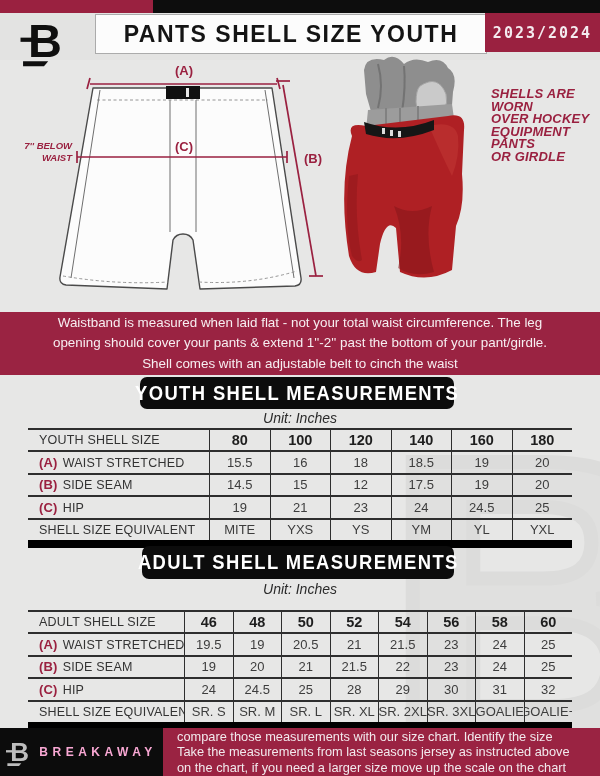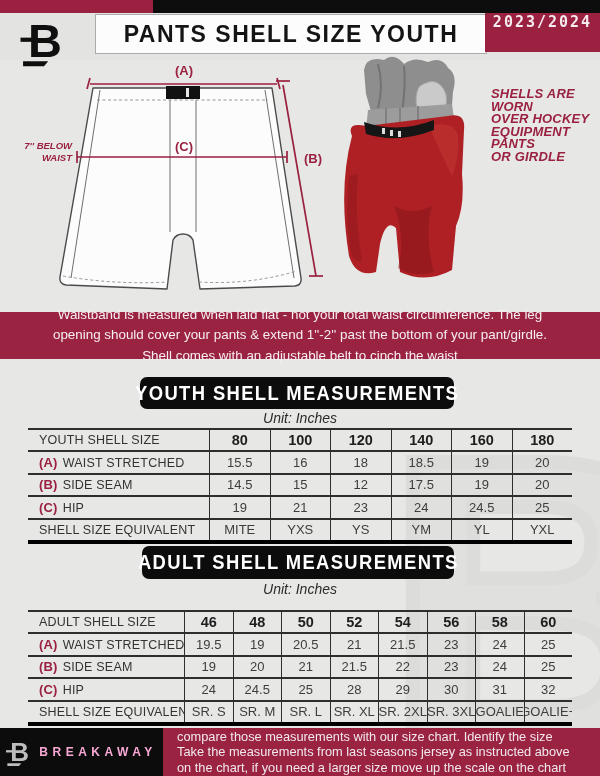--- a/index.html
+++ b/index.html
@@ -7,46 +7,46 @@
         font-family:"Liberation Sans",sans-serif;}
   
   .top-strip{position:absolute;left:0;top:0;width:600px;height:13px;background:#0D0D0D;}
   .top-strip-maroon{position:absolute;left:0;top:0;width:153px;height:13px;background:#9A2140;}
   .header-band{position:absolute;left:0;top:13px;width:600px;height:47px;background:#E3E3E2;}
   .logo-box{position:absolute;left:16px;top:15px;width:56px;height:52px;z-index:4;}
   .title-box{position:absolute;left:95px;top:14px;width:390px;height:38px;background:#FCFCFC;
              border:1px solid #ABABAB;display:flex;align-items:center;justify-content:center;z-index:3;}
   .title-box span{font-size:23px;font-weight:bold;letter-spacing:1.5px;color:#141414;}
   .season-box{position:absolute;left:485px;top:13px;width:115px;height:39px;background:#9A2140;
-              display:flex;justify-content:center;z-index:3;}
+              display:flex;align-items:center;justify-content:center;z-index:3;}
   .season-box span{font-family:"DejaVu Sans Mono",monospace;font-weight:bold;font-size:15px;
                    letter-spacing:2px;color:#F4EBEF;}
   
   .diagram-svg{position:absolute;left:0;top:58px;z-index:1;}
   .photo-svg{position:absolute;left:334px;top:56px;z-index:1;}
   .shell-note{position:absolute;left:491px;top:88px;width:106px;z-index:2;
               font-style:italic;font-weight:bold;font-size:13px;line-height:12.5px;
               color:#9A2140;letter-spacing:.2px;}
   
-  .banner{position:absolute;left:0;top:312px;width:600px;height:47px;background:#9A2342;
+  .banner{position:absolute;left:0;top:312px;width:600px;height:63px;background:#9A2342;
           display:flex;flex-direction:column;align-items:center;justify-content:center;z-index:2;}
   .banner div{color:#F7EEF1;font-size:13.4px;line-height:20.5px;text-align:center;}
   
   .pill{position:absolute;background:#0C0C0C;color:#FFFFFF;border-radius:7px;
         display:flex;align-items:center;justify-content:center;z-index:2;}
   .pill span{display:inline-block;transform:scaleX(.92);font-weight:bold;font-size:20px;
              letter-spacing:1.5px;white-space:nowrap;}
   #youth-pill{left:140px;top:377px;width:314px;height:32px;}
   #adult-pill{left:142px;top:546px;width:312px;height:33px;}
   .unit{position:absolute;width:600px;text-align:center;font-style:italic;font-size:14px;
         color:#2B2B2B;z-index:2;}
   #youth-unit{top:410px;}
   #adult-unit{top:581px;}
   
-  .size-table{position:absolute;left:28px;width:544px;border-bottom:4px solid #000000;z-index:2;}
+  .size-table{position:absolute;left:28px;width:544px;border-bottom:8px solid #000000;z-index:2;}
   #youth-table{top:428px;}
   #adult-table{top:602px;margin-top:8px;}
   .t-row{display:grid;border-top:2px solid #2E2E2E;height:20.4px;align-items:center;}
   #youth-table .t-row{grid-template-columns:181px repeat(6,1fr);}
   #adult-table .t-row{grid-template-columns:156px repeat(8,1fr);}
   .t-cell{text-align:center;font-size:13px;color:#3D3D3D;overflow:hidden;white-space:nowrap;}
   .t-label{text-align:left;padding-left:11px;font-size:12.5px;color:#333333;letter-spacing:.2px;}
   .t-val{border-left:1.4px solid #2E2E2E;height:100%;display:flex;align-items:center;justify-content:center;}
   .t-head .t-val{font-weight:bold;font-size:14.5px;color:#1E1E1E;}
   .pfx{color:#9A2140;font-weight:bold;margin-right:5px;font-size:13px;}

